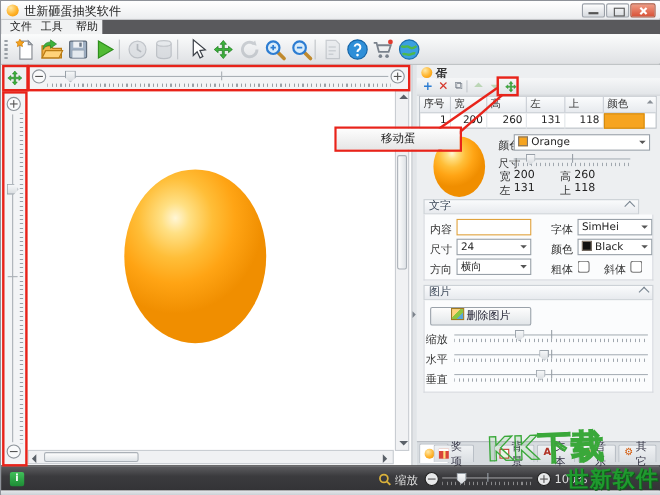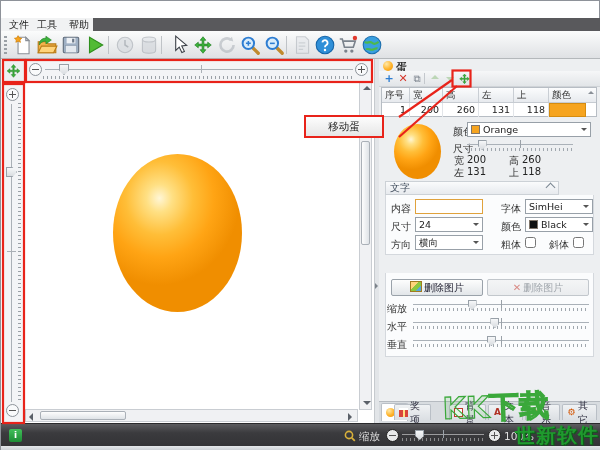--- a/index.html
+++ b/index.html
@@ -152,32 +152,46 @@
             text-align:center;line-height:13px}
   .st-msg{position:absolute;left:27px;top:6px;font-size:10.5px;color:#e2e2e2}
   .st-lbl{position:absolute;font-size:10.5px;color:#dedede}
   .cbtn.darkui{background:#e8e9ea;border-color:#222}
   .st-sl .line{background:#9b9b9d}
   .st-sl .ticks{background-image:repeating-linear-gradient(90deg,#8a8a8c 0 1px,transparent 1px 4px)}
   .bottomstrip{position:absolute;left:0;top:445px;width:600px;height:5px;background:linear-gradient(#e4e7ea,#c7ccd1)}
 
   
   #redlayer{position:absolute;left:0;top:0;width:600px;height:450px;pointer-events:none;z-index:60}
-  .tooltip{position:absolute;left:303px;top:114px;width:80px;height:23px;z-index:61;
+  .tooltip{position:absolute;left:303px;top:114px;width:116px;height:23px;z-index:61;
            border:2px solid #e8231a;background:linear-gradient(#fdfdfd,#e6e6e6);box-sizing:border-box;
            font-size:10.5px;color:#222;text-align:center;line-height:19px}
   .wm-sign{position:absolute;left:514px;top:421px;width:86px;z-index:55;font-size:20px;font-weight:bold;
            color:#1f9a2e;letter-spacing:1px;text-shadow:1px 1px 0 #0d5c18;transform:rotate(-1deg)}
   #wm-overlay{position:absolute;left:438px;top:384px;z-index:54;pointer-events:none}
 </style>
 </head>
 <body>
 
 <div id="win">
 
+  <div class="titlebar">
+    <div class="app-egg" style="left:5px;top:3px;width:11px;height:11px"></div>
+    <div class="title-text">世新砸蛋抽奖软件</div>
+    <div class="wbtn" style="left:528px;width:21px">
+        <span class="g-min"></span>
+      </div>
+    <div class="wbtn" style="left:550px;width:21px">
+        <span class="g-max"></span>
+      </div>
+    <div class="wbtn close" style="left:572px;width:23px">
+        <span class="g-close1"></span>
+        <span class="g-close2"></span>
+      </div>
+  </div>
 
   <div class="menubar">
     <div class="menuchip">
       <span class="mitem" style="left:8px">文件</span>
       <span class="mitem" style="left:36px">工具</span>
       <span class="mitem" style="left:68px">帮助</span>
     </div>
   </div>
 
   <div class="toolbar">
@@ -377,42 +391,44 @@
     </div>
     <span class="lbl" style="left:75px;top:95px">宽</span>
     <span class="val" style="left:88px;top:95px">200</span>
     <span class="lbl" style="left:130px;top:95px">高</span>
     <span class="val" style="left:143px;top:95px">260</span>
     <span class="lbl" style="left:75px;top:107px">左</span>
     <span class="val" style="left:88px;top:107px">131</span>
     <span class="lbl" style="left:130px;top:107px">上</span>
     <span class="val" style="left:143px;top:107px">118</span>
 
-    <div class="sec-h" style="left:6px;top:122px;width:174px">
+    <div class="sec-h" style="left:6px;top:122px;width:196px">
       <span>文字</span><span class="chev"></span>
     </div>
     <div class="sec-b" style="left:6px;top:136px;width:209px;height:60px"></div>
     <span class="lbl" style="left:12px;top:143px">内容</span>
     <input class="txt-input" style="left: 36px; top: 140px; width: 68px;" value="">
     <span class="lbl" style="left:122px;top:143px">字体</span>
     <div class="dd" style="left:146px;top:140px;width:68px"><span>SimHei</span></div>
     <span class="lbl" style="left:12px;top:161px">尺寸</span>
     <div class="dd" style="left:36px;top:158px;width:68px"><span>24</span></div>
     <span class="lbl" style="left:122px;top:161px">颜色</span>
     <div class="dd" style="left:146px;top:158px;width:68px"><span class="sw" style="background:#111"></span><span>Black</span></div>
     <span class="lbl" style="left:12px;top:179px">方向</span>
     <div class="dd" style="left:36px;top:176px;width:68px"><span>横向</span></div>
     <span class="lbl" style="left:122px;top:179px">粗体</span>
     <input type="checkbox" class="cb" style="left: 146px; top: 178px;">
     <span class="lbl" style="left:170px;top:179px">斜体</span>
     <input type="checkbox" class="cb" style="left: 194px; top: 178px;">
 
+    <div class="sec-h" style="left:6px;top:200px;width:209px">
+      <span>图片</span><span class="chev"></span>
+    </div>
     <div class="sec-b" style="left:6px;top:214px;width:209px;height:84px"></div>
     <div class="btn" style="left:12px;top:220px;width:92px"><span class="bi-img"></span><span>删除图片</span></div>
-    <div class="btn disabled" style="left:108px;top:220px;width:102px"><span class="bi-x">✕</span><span>删除图片</span></div>
     <span class="lbl" style="left:8px;top:243px">缩放</span>
     <div class="sl" style="left:34px;top:241px;width:176px">
       <div class="line"></div>
         <div class="ticks"></div>
         <div class="ctick"></div>
         <div class="th" style="left:31%"></div>
     </div>
     <span class="lbl" style="left:8px;top:261px">水平</span>
     <div class="sl" style="left:34px;top:259px;width:176px">
       <div class="line"></div>

